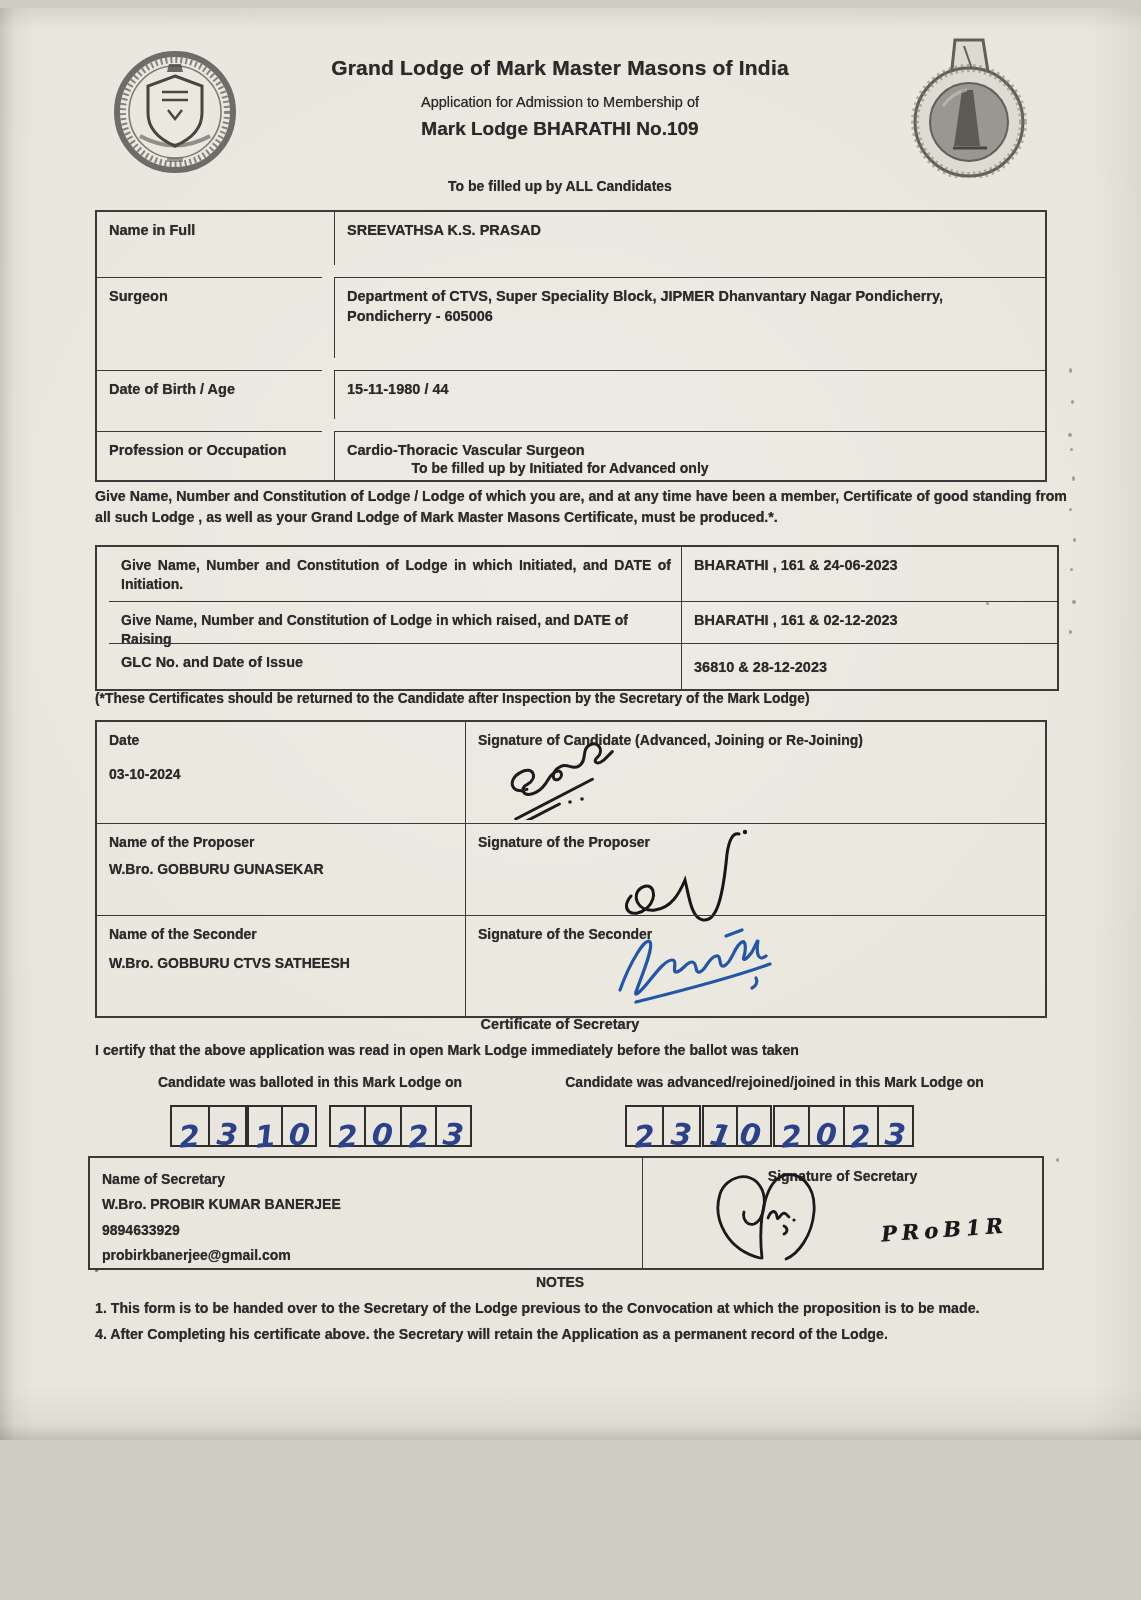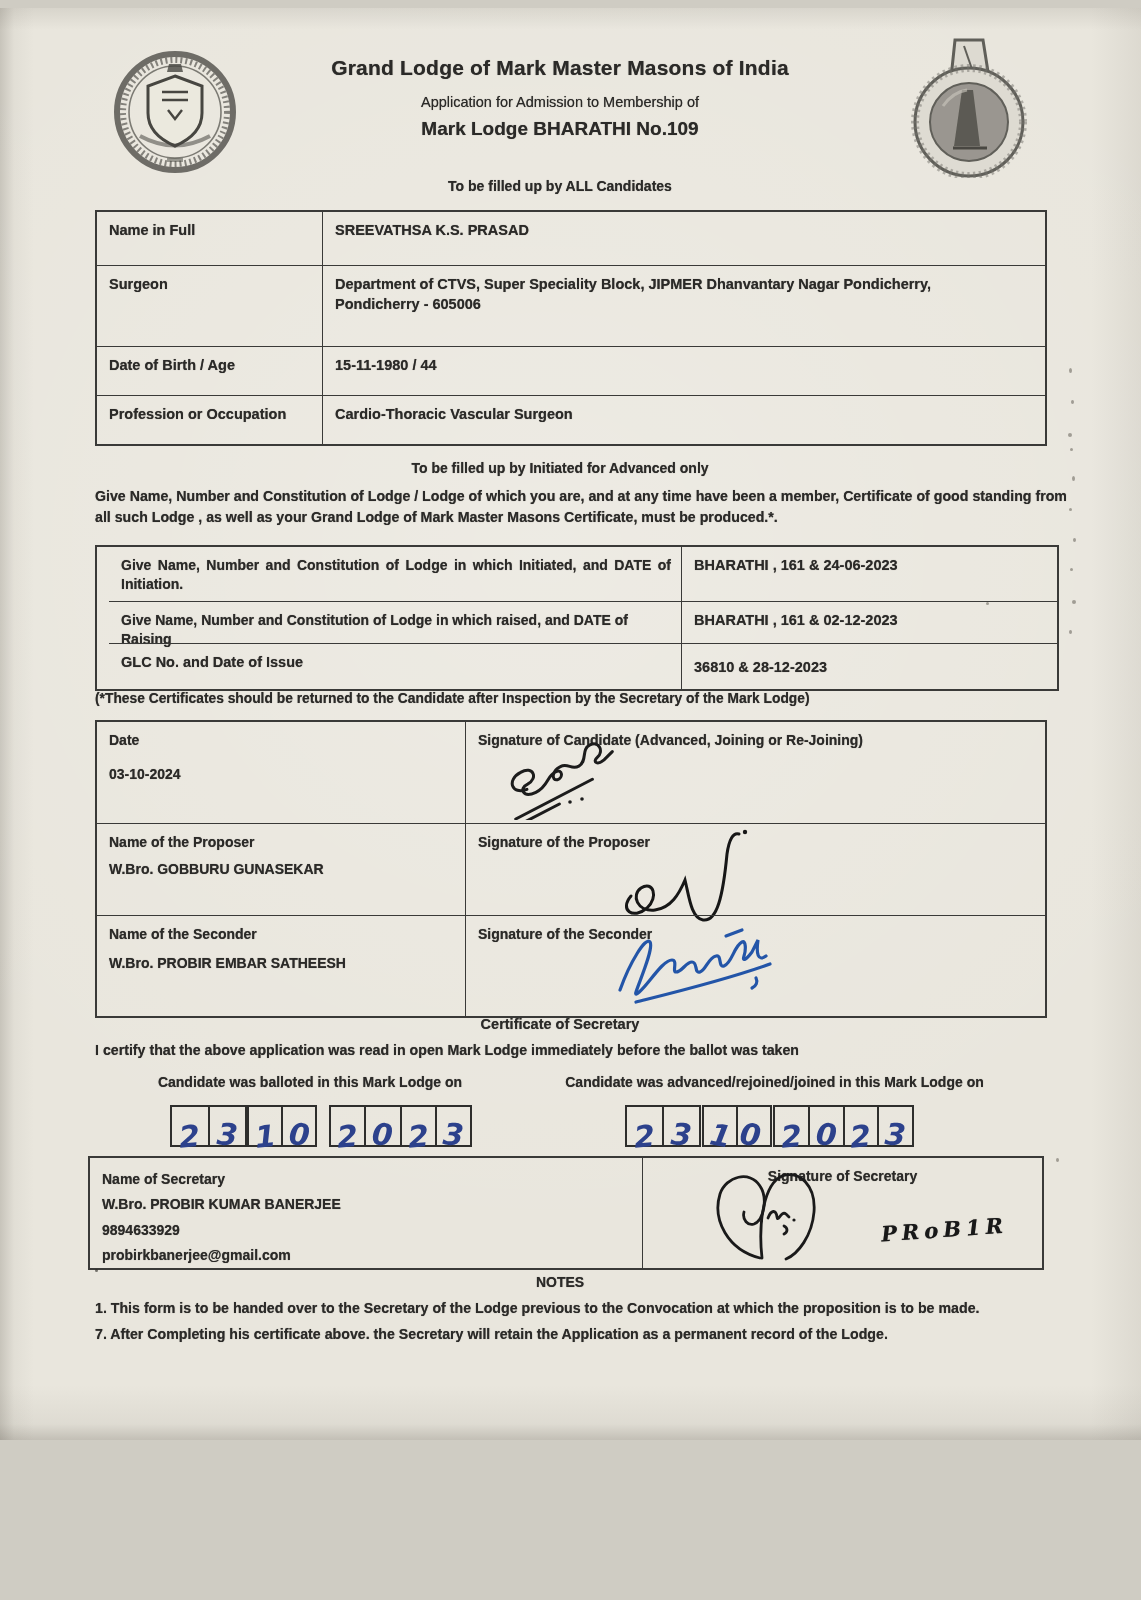--- a/index.html
+++ b/index.html
@@ -27,21 +27,21 @@
   .sec-all{ left:0; top:170px; width:1120px; font-size:14px; }
   .logo-l{ left:112px; top:40px; filter:blur(0.4px); opacity:0.92; }
   .logo-r{ left:903px; top:28px; filter:blur(0.4px); opacity:0.92; }
 
   
   .gtable{ position:absolute; display:grid; border:2px solid #3a3a38; background:transparent; }
   .gtable .cell{ position:relative; padding:9px 12px 4px 12px; font-size:14.5px; font-weight:600; line-height:1.35; }
   .gtable .cell.bt{ border-top:1.6px solid #3a3a38; }
   .gtable .cell.bl{ border-left:1.6px solid #3a3a38; }
 
-  .t1{ left:95px; top:202px; width:948px; grid-template-columns:225px 1fr; grid-template-rows:53px 81px 49px 49px; }
+  .t1{ left:95px; top:202px; width:948px; grid-template-columns:225px 1fr; grid-template-rows:53px 81px 49px 49px;gap:12px; }
   .t2{ left:95px; top:537px; width:948px; grid-template-columns:572px 1fr; grid-template-rows:54px 42px 46px;padding-left:12px; }
   .t2 .lblj{ text-align:justify; padding-right:10px; font-size:14px; }
   .t3{ left:95px; top:712px; width:948px; grid-template-columns:368px 1fr; grid-template-rows:101px 92px 101px; }
   .t3 .cell{ font-size:14px; }
   .t3 .line2{ position:absolute; left:12px; font-size:14px; font-weight:600; white-space:nowrap; }
   .t4{ left:88px; top:1148px; width:952px; grid-template-columns:552px 1fr; grid-template-rows:110px; }
   .t4 .cell{ font-size:14px; }
   .t4 .lline{ position:absolute; left:12px; white-space:nowrap; font-weight:600; }
 
   .sec-adv{ left:0; top:452px; width:1120px; font-size:14px; }
@@ -163,21 +163,21 @@
       <svg class="sig" style="left:137px; top:0px;" width="170" height="110" viewBox="0 0 170 110">
         <g fill="none" stroke="#171717" stroke-width="3" stroke-linecap="round">
           <path d="M28 72 C 16 86, 30 96, 44 84 C 56 73, 50 56, 38 64 C 28 71, 34 88, 52 86 C 68 84, 76 70, 82 56 C 86 72, 88 94, 100 96 C 114 98, 120 72, 124 30 C 126 16, 130 8, 136 10"></path>
         </g>
         <circle cx="142" cy="8" r="2.2" fill="#171717"></circle>
       </svg>
     </div>
 
     <div class="cell bt">
       <span>Name of the Seconder</span>
-      <span class="line2" style="top:38px;">W.Bro. PROBIR EMBAR SATHEESH</span>
+      <span class="line2" style="top:38px;">W.Bro. GOBBURU CTVS SATHEESH</span>
     </div>
     <div class="cell bt bl">
       <span>Signature of the Seconder</span>
       <svg class="sig" style="left:140px; top:-14px;" width="195" height="110" viewBox="0 0 195 110">
         <g fill="none" stroke="#2355a8" stroke-width="3.2" stroke-linecap="round">
           <path d="M14 88 C 24 60, 40 34, 44 40 C 48 46, 34 78, 30 90 C 28 96, 36 88, 44 78 C 52 68, 60 58, 66 58 C 72 58, 66 70, 70 70 C 76 70, 80 60, 86 60 C 92 60, 88 72, 94 70 C 100 68, 102 56, 110 54 C 116 52, 112 66, 118 64 C 126 61, 128 44, 136 40 C 140 38, 140 48, 138 54 C 136 60, 140 58, 146 50 L 152 38 C 150 52, 152 60, 160 54"></path>
           <path d="M120 34 L 136 28"></path>
           <path d="M30 100 C 70 90, 120 78, 164 62"></path>
           <path d="M150 76 C 152 80, 150 84, 146 86"></path>
         </g>
@@ -270,21 +270,21 @@
           <path d="M86 64 c 4 2, 4 6, 0 8"></path>
         </g>
         <circle cx="96" cy="58" r="1.6" fill="#1a1a1a"></circle>
       </svg>
       <span class="handname" style="left:238px; top:58px;">PRoB1R</span>
     </div>
   </div>
 
   <div class="abs center b txt notes-title">NOTES</div>
   <div class="abs txt note-line n1">1. This form is to be handed over to the Secretary of the Lodge previous to the Convocation at which the proposition is to be made.</div>
-  <div class="abs txt note-line n2">7. After Completing his certificate above. the Secretary will retain the Application as a permanent record of the Lodge.</div>
+  <div class="abs txt note-line n2">4. After Completing his certificate above. the Secretary will retain the Application as a permanent record of the Lodge.</div>
 
   <div class="dot-b"></div>
   <div class="lmark"></div>
   <div class="speck" style="left:1069px; top:360px; width:3px; height:5px;"></div>
   <div class="speck" style="left:1071px; top:392px; width:3px; height:4px;"></div>
   <div class="speck" style="left:1068px; top:425px; width:4px; height:4px;"></div>
   <div class="speck" style="left:1070px; top:440px; width:3px; height:3px;"></div>
   <div class="speck" style="left:1072px; top:468px; width:3px; height:5px;"></div>
   <div class="speck" style="left:1069px; top:500px; width:3px; height:3px;"></div>
   <div class="speck" style="left:1073px; top:530px; width:3px; height:4px;"></div>

